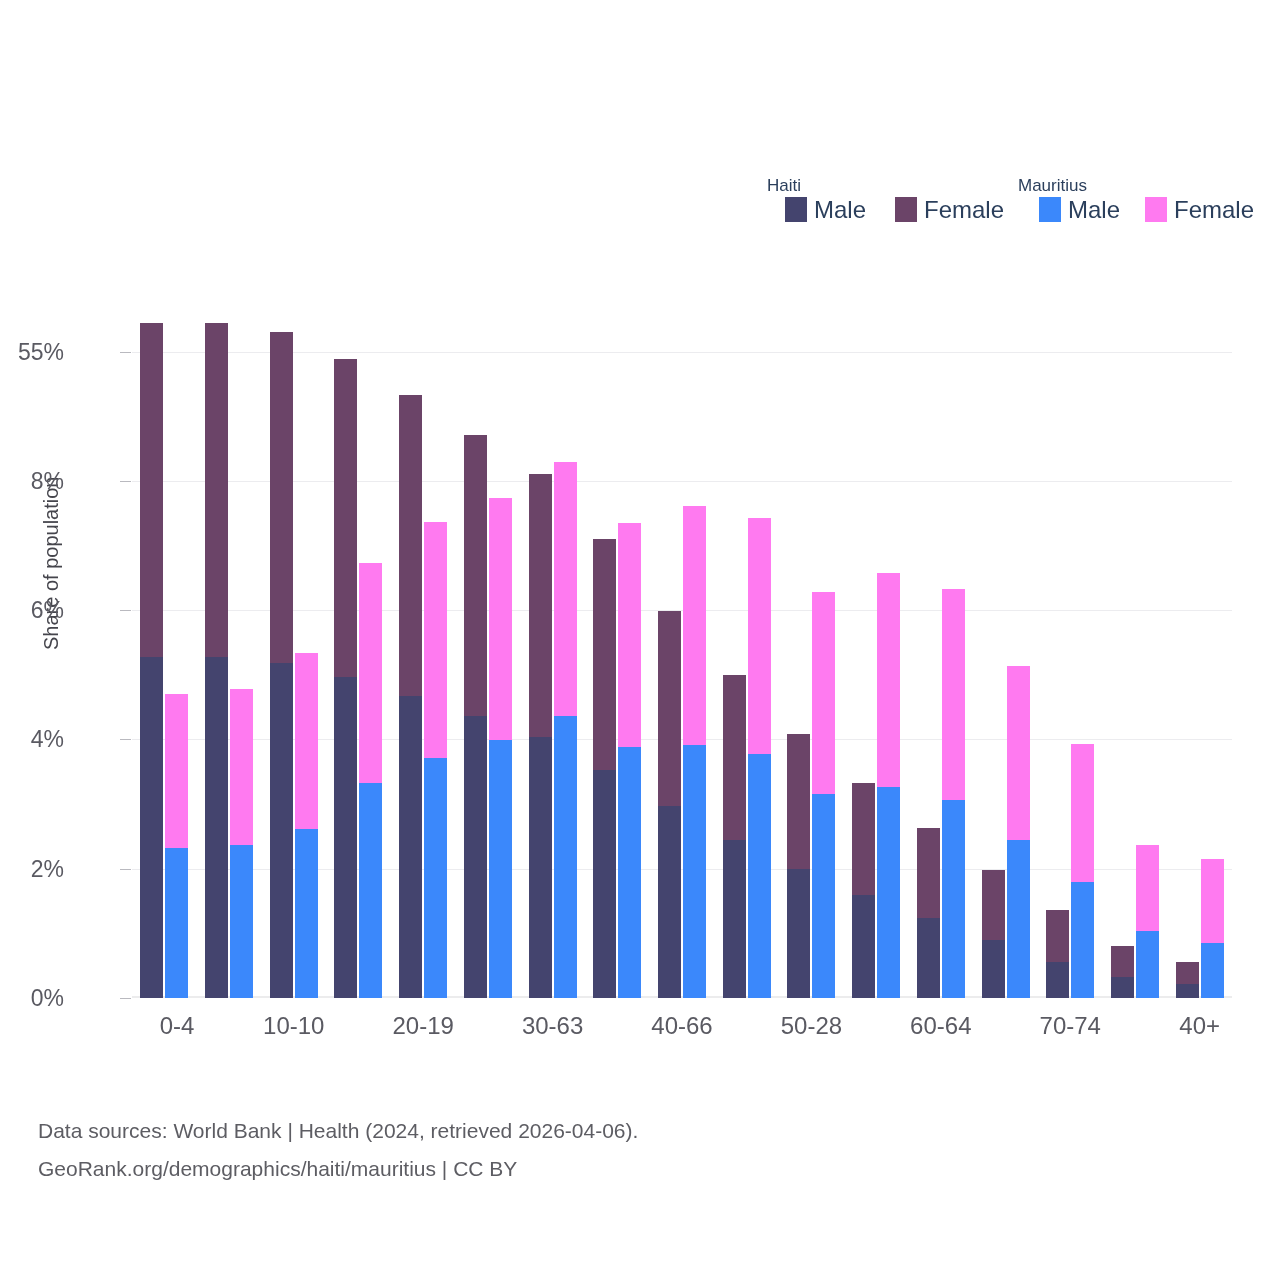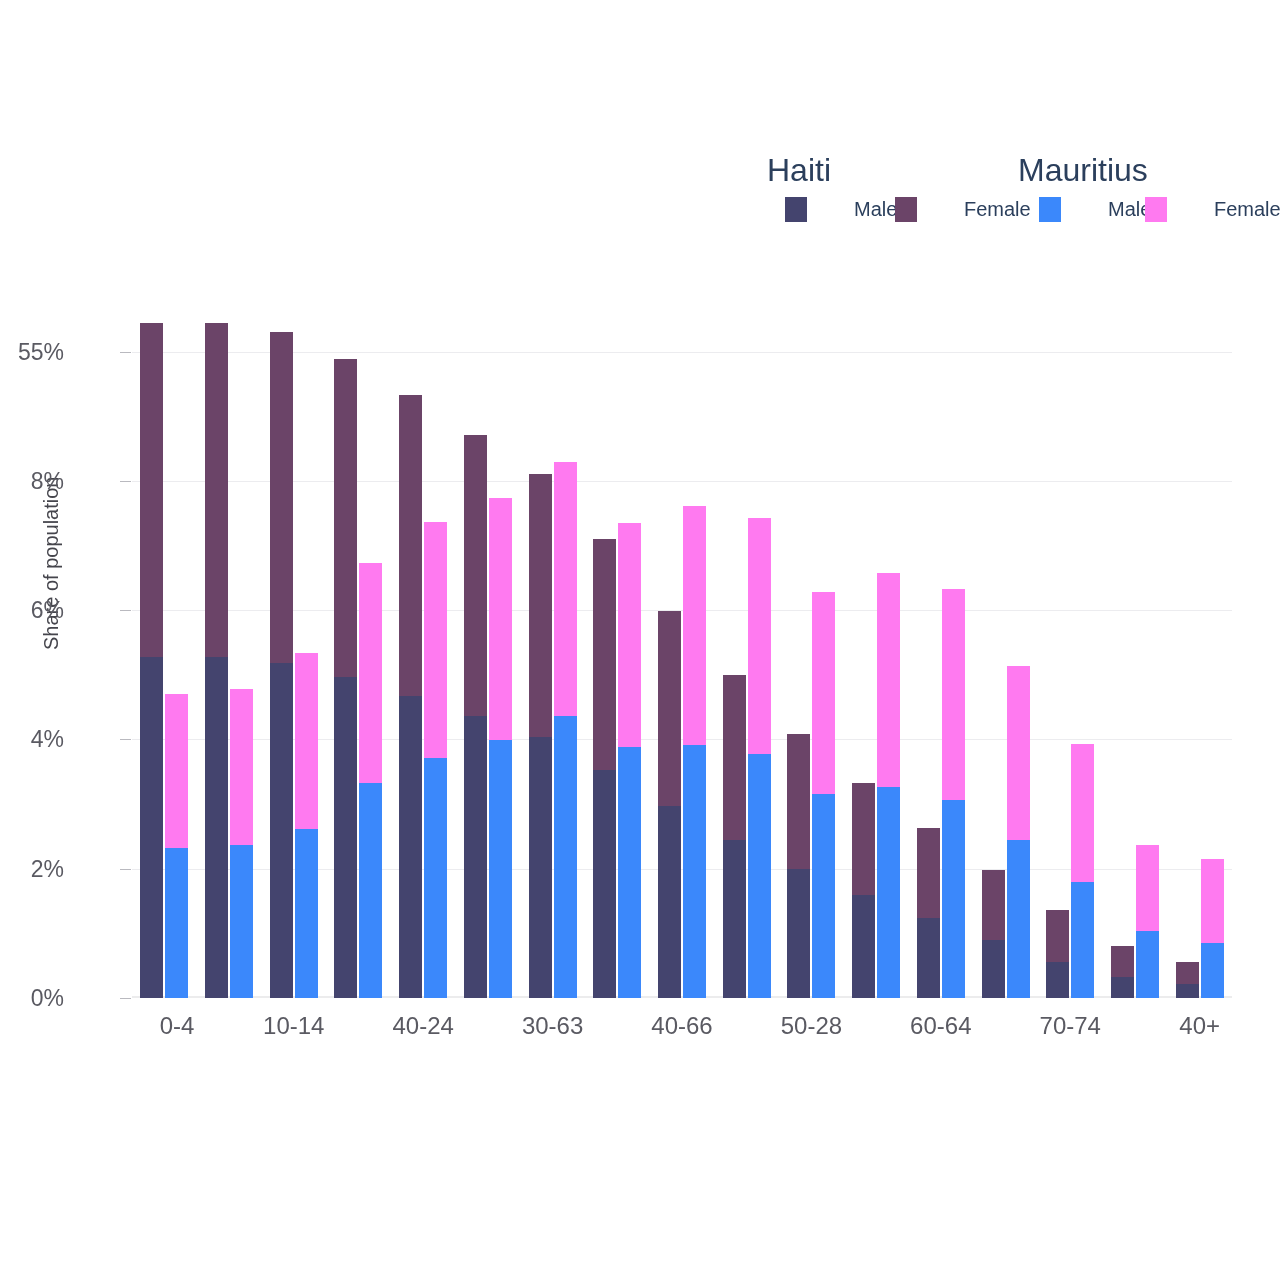--- a/index.html
+++ b/index.html
@@ -27,47 +27,47 @@
     color: #1b3353;
     white-space: nowrap;
   }
   
   .legend {
     position: absolute;
     left: 760px; top: 152px;
     width: 490px; height: 86px;
   }
   .legend-grp-title {
-    font-size: 32px;
+    font-size: 17px;
     color: #2b3f5c;
     white-space: nowrap;
+    margin-top: 24px;
   }
   .lg-haiti { position: absolute; left: 7px; top: 0; }
   .lg-maur  { position: absolute; left: 258px; top: 0; }
   .legend-items {
     position: absolute;
     left: 0; top: 45px;
     display: flex;
     align-items: center;
   }
   .legend-item {
     display: flex;
     align-items: center;
     white-space: nowrap;
   }
   .legend-swatch {
     width: 22px; height: 25px;
     display: inline-block;
     margin-right: 7px;
   }
   .legend-label {
-    font-size: 20px;
+    font-size: 24px;
     color: #2b3f5c;
     line-height: 25px;
-    margin-left: 40px;
   }
   .li-1 { position: absolute; left: 25px;  top: 0; }
   .li-2 { position: absolute; left: 135px; top: 0; }
   .li-3 { position: absolute; left: 279px; top: 0; }
   .li-4 { position: absolute; left: 385px; top: 0; }
 
   
   .plot {
     position: absolute;
     left: 132px; top: 300px;
@@ -215,42 +215,42 @@
       <div class="group" style="left: 129.412px; width: 64.7059px;">
         <div class="bar" style="left: 8.35294px; height: 666.331px;">
           <div class="seg" style="bottom: 0px; height: 335.428px; background: rgb(68, 68, 110);"></div>
           <div class="seg" style="bottom: 335.428px; height: 330.904px; background: rgb(107, 68, 104);"></div>
         </div>
         <div class="bar" style="left: 33.3529px; height: 345.122px;">
           <div class="seg" style="bottom: 0px; height: 168.683px; background: rgb(59, 136, 251);"></div>
           <div class="seg" style="bottom: 168.683px; height: 176.439px; background: rgb(255, 122, 240);"></div>
         </div>
       </div>
-      <div class="xtick-label" style="left: 161.765px;">10-14</div>
+      <div class="xtick-label" style="left: 161.765px;">10-10</div>
       <div class="group" style="left: 194.118px; width: 64.7059px;">
         <div class="bar" style="left: 8.35294px; height: 638.541px;">
           <div class="seg" style="bottom: 0px; height: 320.563px; background: rgb(68, 68, 110);"></div>
           <div class="seg" style="bottom: 320.563px; height: 317.978px; background: rgb(107, 68, 104);"></div>
         </div>
         <div class="bar" style="left: 33.3529px; height: 434.957px;">
           <div class="seg" style="bottom: 0px; height: 215.217px; background: rgb(59, 136, 251);"></div>
           <div class="seg" style="bottom: 215.217px; height: 219.741px; background: rgb(255, 122, 240);"></div>
         </div>
       </div>
       <div class="group" style="left: 258.824px; width: 64.7059px;">
         <div class="bar" style="left: 8.35294px; height: 602.994px;">
           <div class="seg" style="bottom: 0px; height: 301.82px; background: rgb(68, 68, 110);"></div>
           <div class="seg" style="bottom: 301.82px; height: 301.174px; background: rgb(107, 68, 104);"></div>
         </div>
         <div class="bar" style="left: 33.3529px; height: 475.674px;">
           <div class="seg" style="bottom: 0px; height: 240.422px; background: rgb(59, 136, 251);"></div>
           <div class="seg" style="bottom: 240.422px; height: 235.252px; background: rgb(255, 122, 240);"></div>
         </div>
       </div>
-      <div class="xtick-label" style="left: 291.176px;">40-24</div>
+      <div class="xtick-label" style="left: 291.176px;">20-19</div>
       <div class="group" style="left: 323.529px; width: 64.7059px;">
         <div class="bar" style="left: 8.35294px; height: 562.924px;">
           <div class="seg" style="bottom: 0px; height: 281.785px; background: rgb(68, 68, 110);"></div>
           <div class="seg" style="bottom: 281.785px; height: 281.139px; background: rgb(107, 68, 104);"></div>
         </div>
         <div class="bar" style="left: 33.3529px; height: 499.587px;">
           <div class="seg" style="bottom: 0px; height: 257.872px; background: rgb(59, 136, 251);"></div>
           <div class="seg" style="bottom: 257.872px; height: 241.715px; background: rgb(255, 122, 240);"></div>
         </div>
       </div>
@@ -365,14 +365,18 @@
           <div class="seg" style="bottom: 14.2185px; height: 21.3278px; background: rgb(107, 68, 104);"></div>
         </div>
         <div class="bar" style="left: 33.3529px; height: 138.954px;">
           <div class="seg" style="bottom: 0px; height: 54.9352px; background: rgb(59, 136, 251);"></div>
           <div class="seg" style="bottom: 54.9352px; height: 84.0185px; background: rgb(255, 122, 240);"></div>
         </div>
       </div>
       <div class="xtick-label" style="left: 1067.65px;">40+</div>
     </div>
 
+  <div class="footer">
+    <div>Data sources: World Bank | Health (2024, retrieved 2026-04-06).</div>
+    <div>GeoRank.org/demographics/haiti/mauritius | CC BY</div>
+  </div>
 
 </div>
 
 </body></html>

